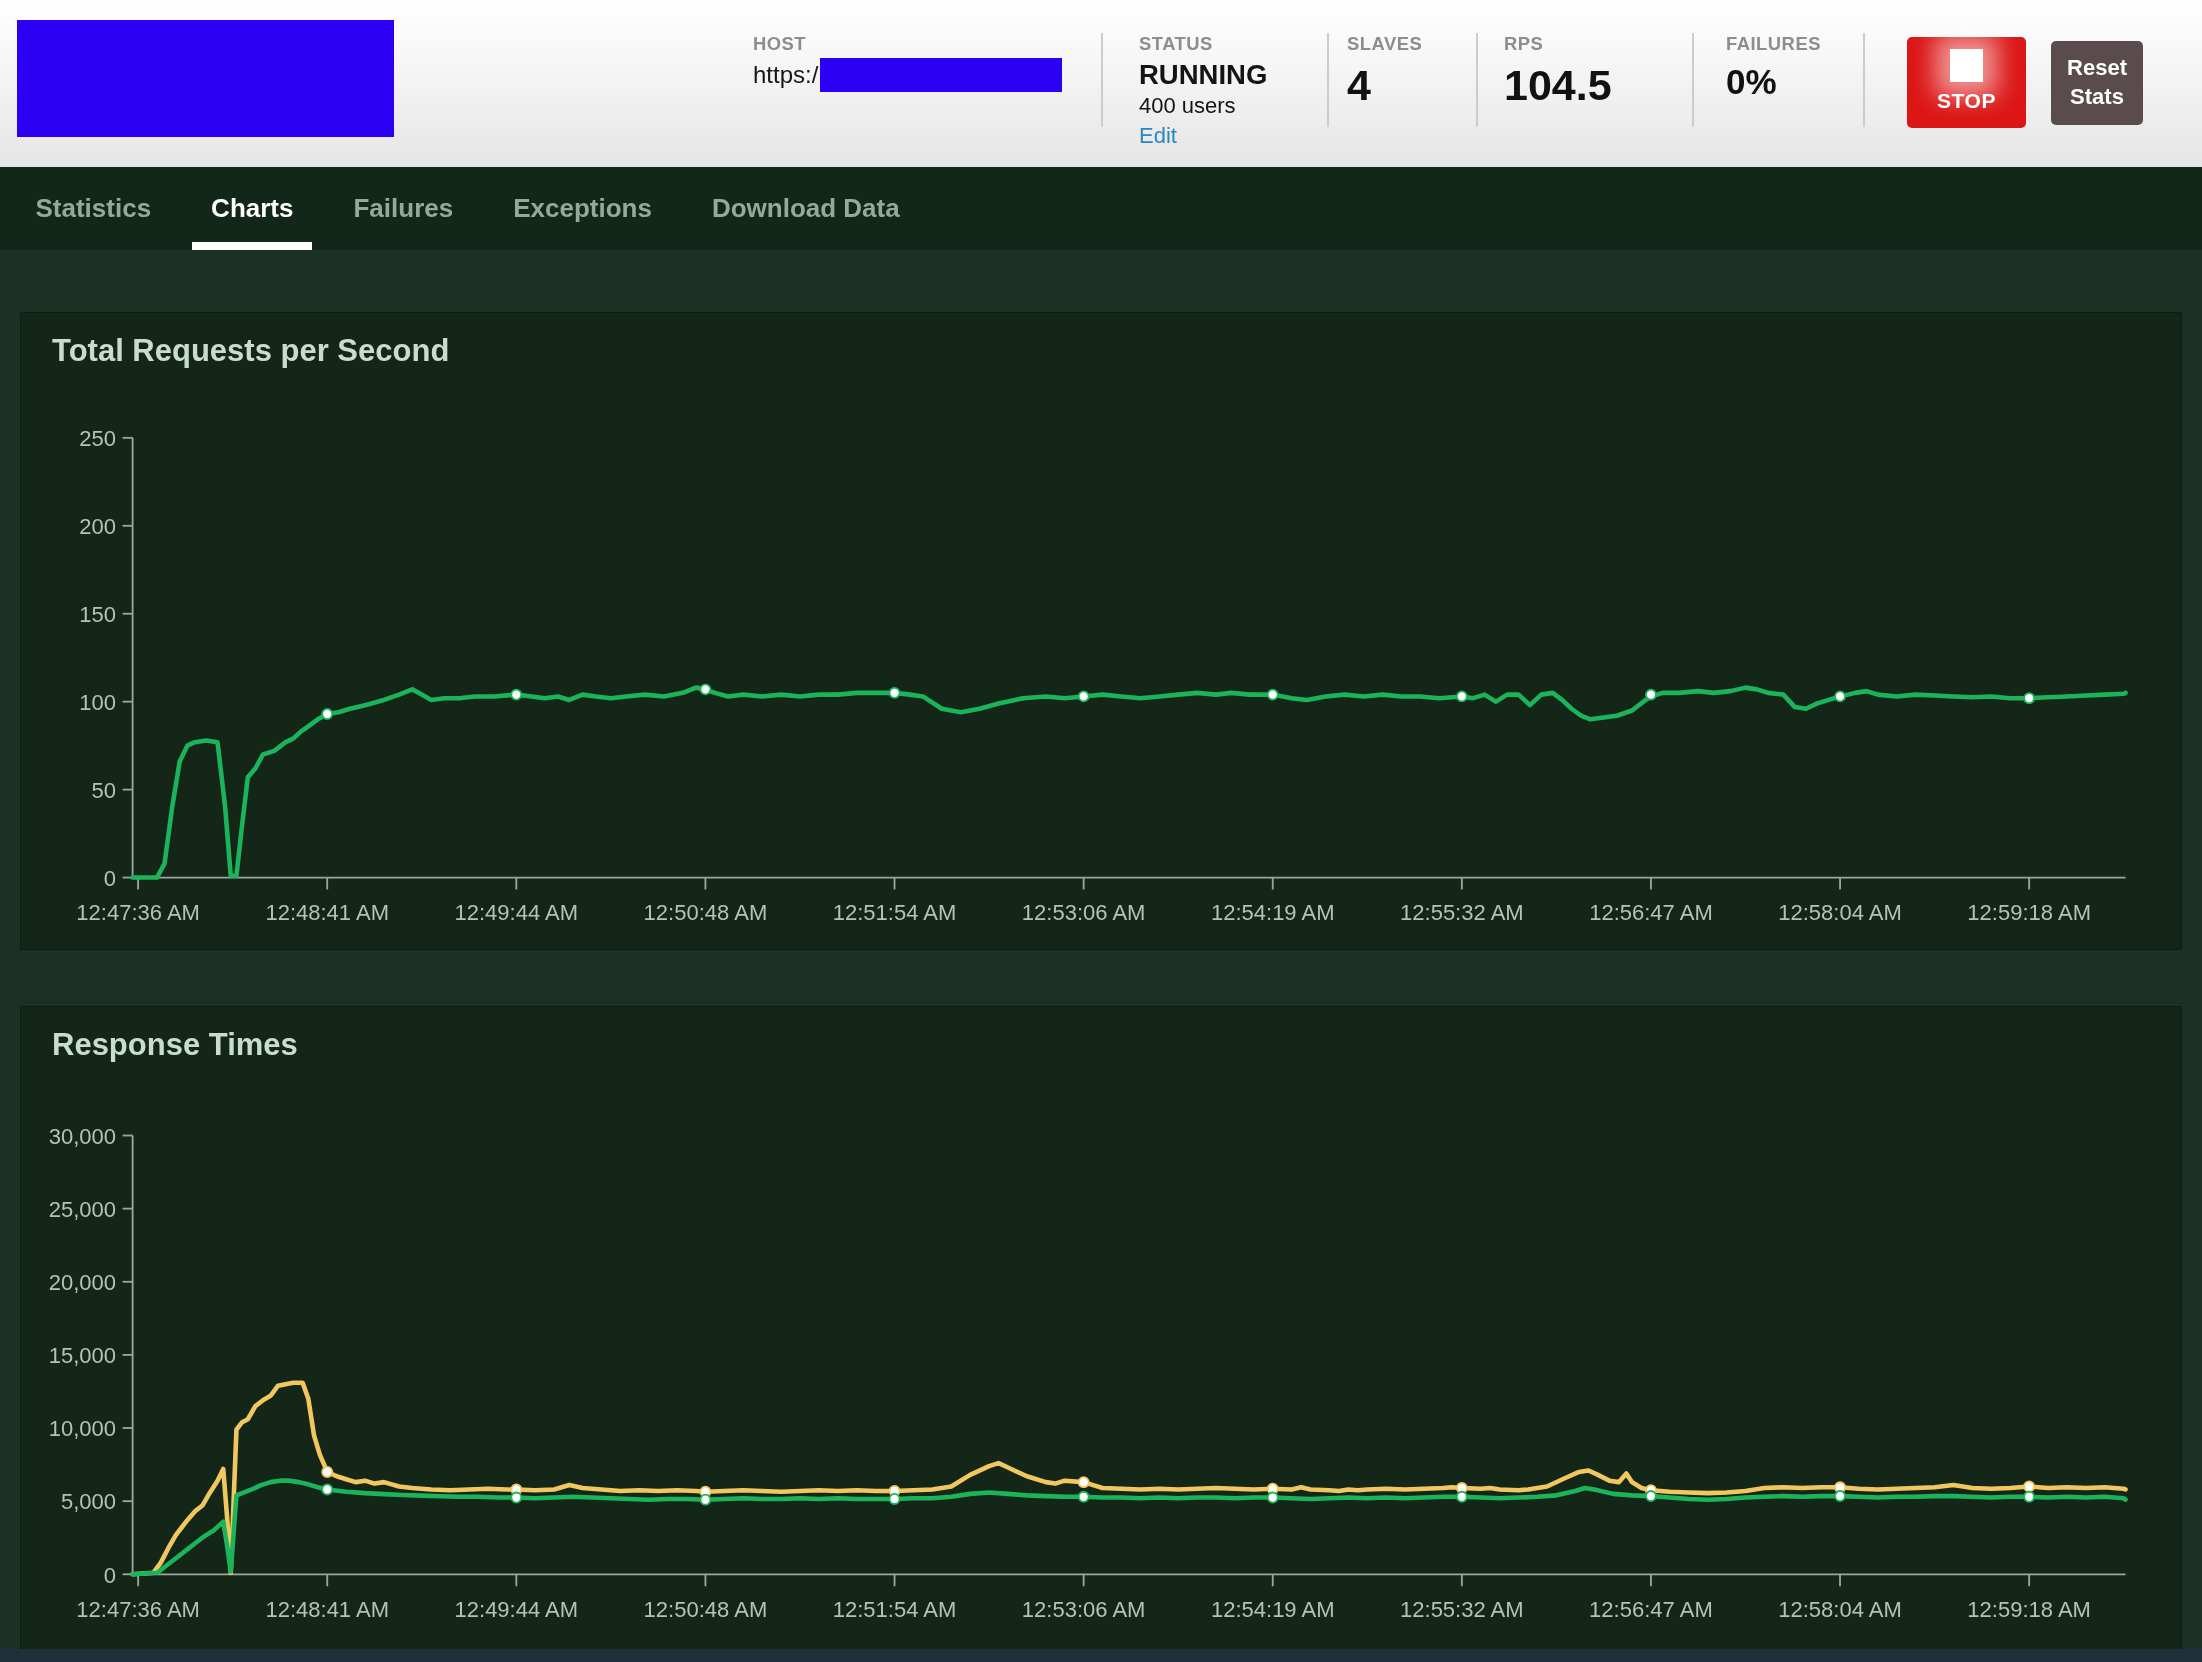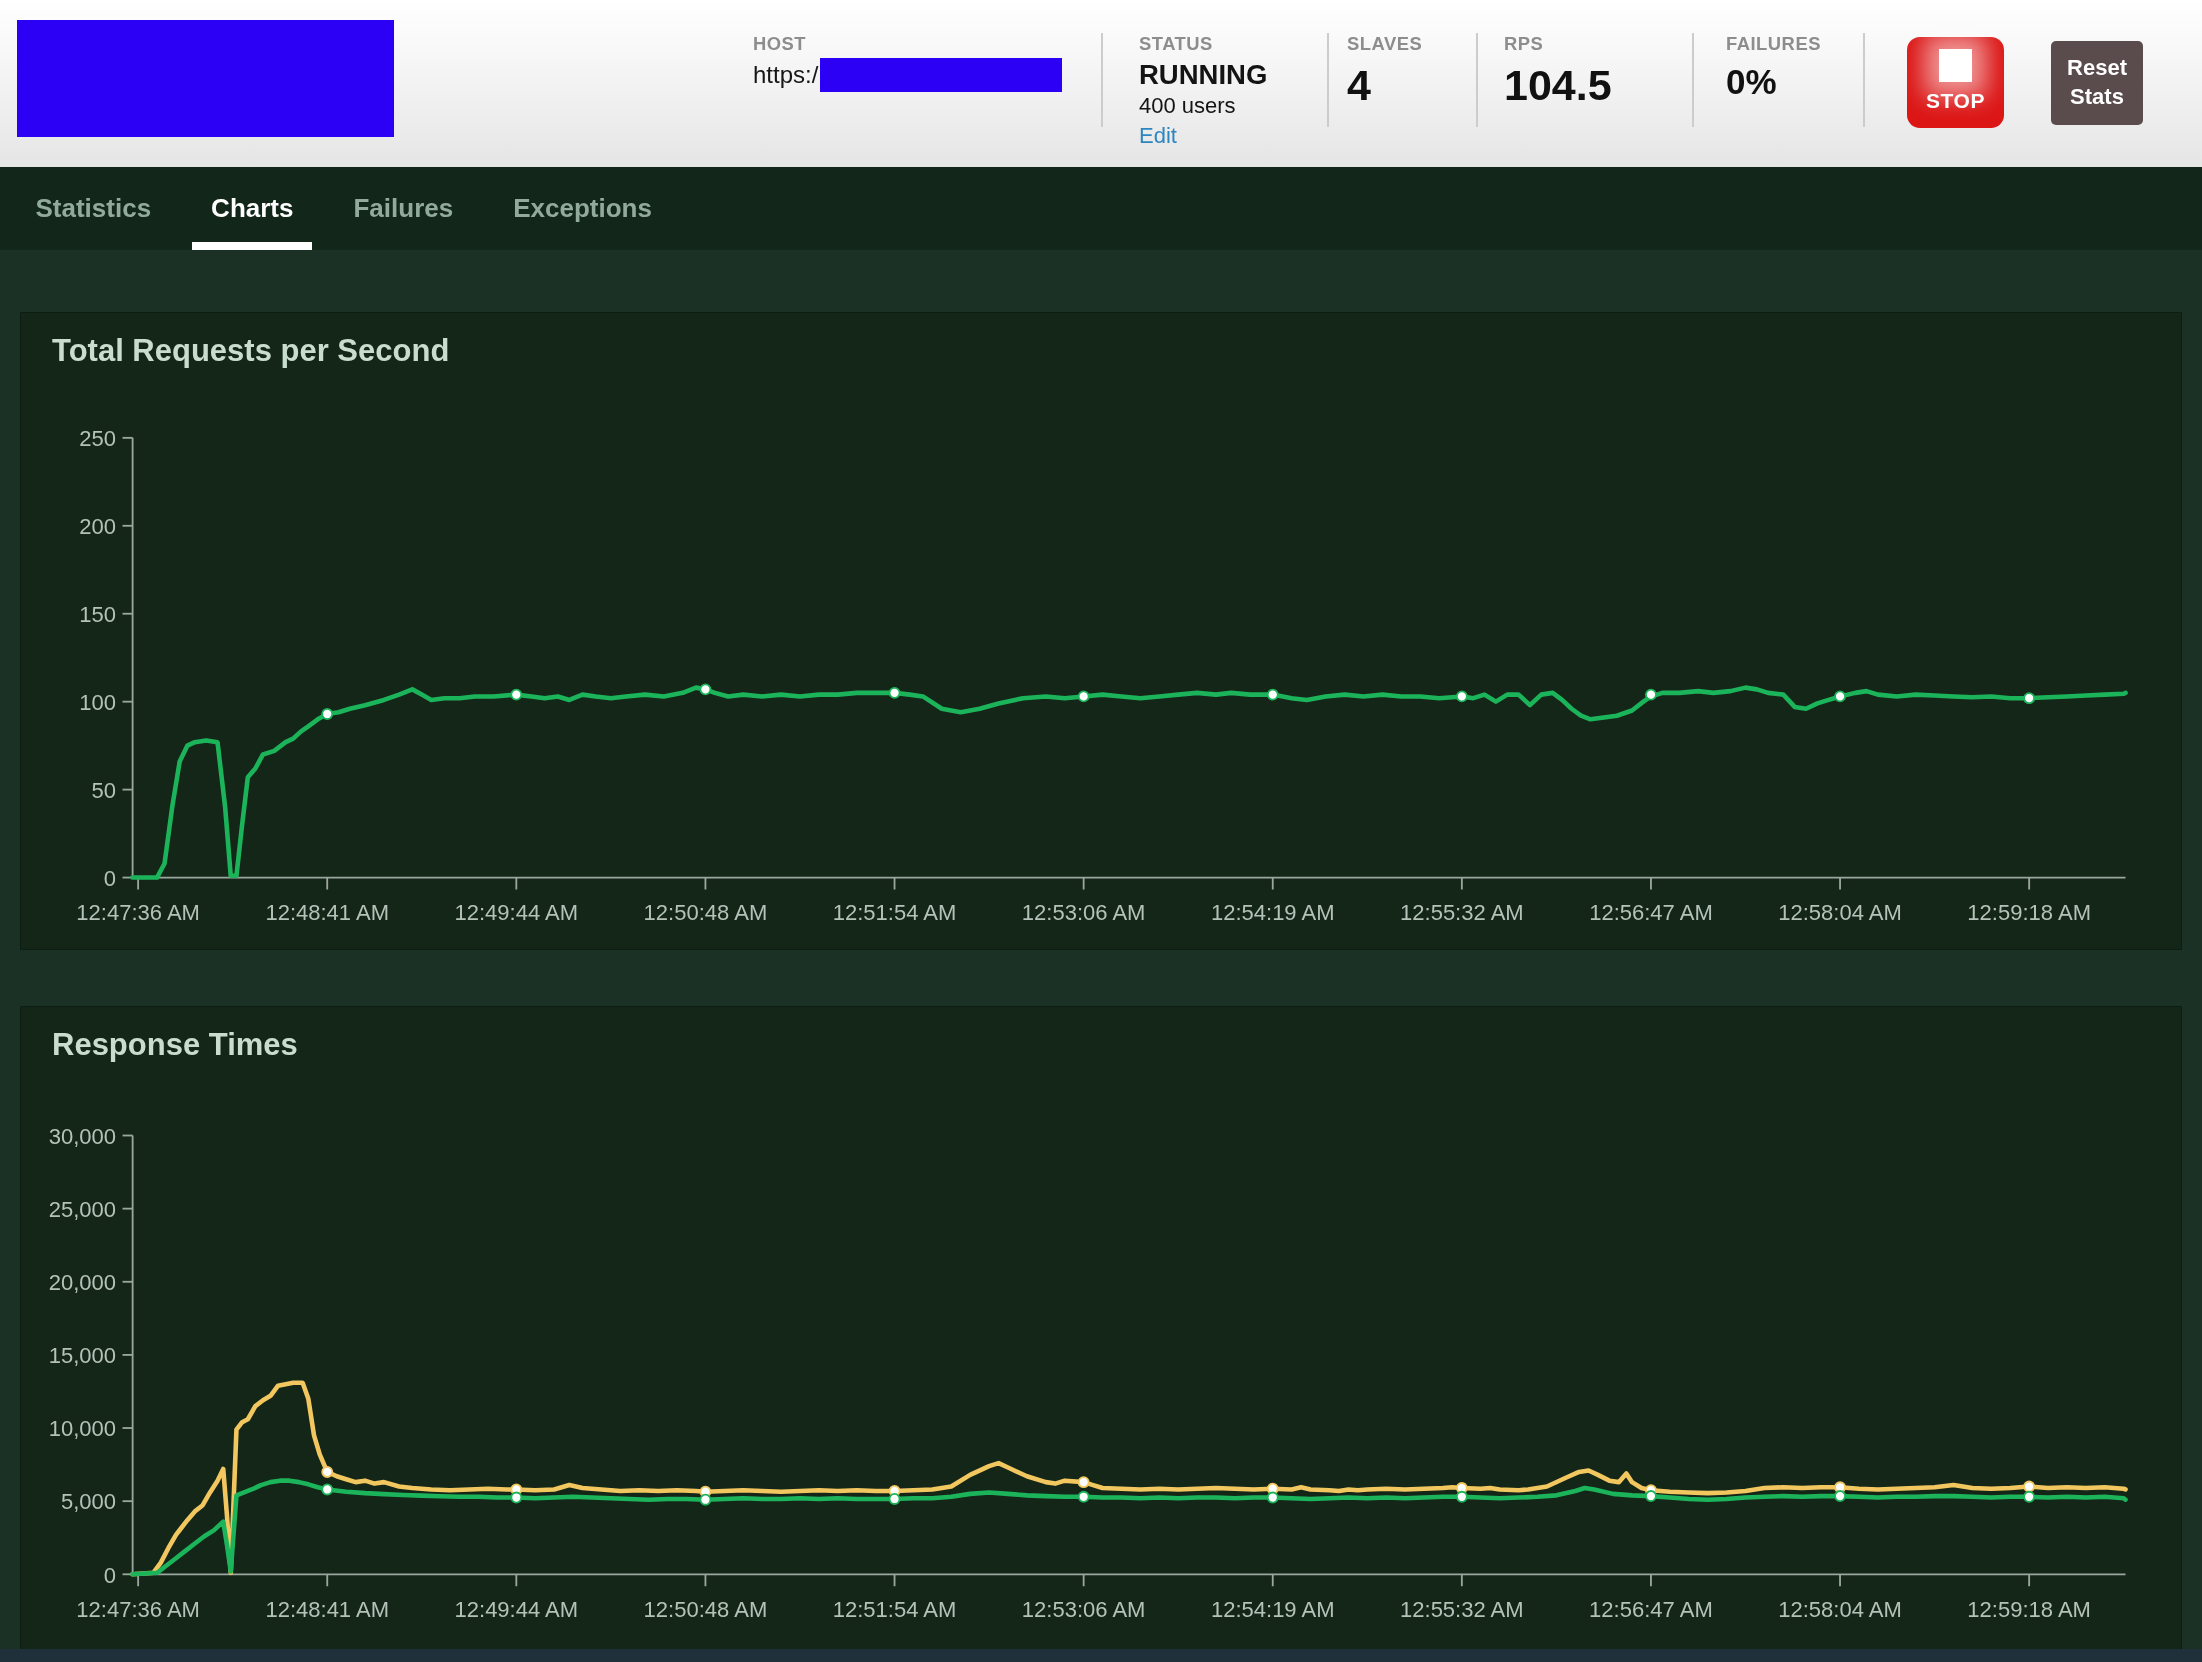--- a/index.html
+++ b/index.html
@@ -24,21 +24,21 @@
   .status-group{left:1139px;}
   .status-value{font-size:27.5px;font-weight:bold;color:#141414;margin-top:3.7px;}
   .status-users{font-size:22px;color:#141414;margin-top:2.8px;}
   .edit-link{font-size:22px;color:#2e86c1;margin-top:3.7px;cursor:pointer;}
   .slaves-group{left:1347px;}
   .big-num{font-size:43px;font-weight:bold;color:#111;margin-top:5.5px;}
   .rps-group{left:1504px;}
   .failures-group{left:1726px;}
   .mid-num{font-size:35px;font-weight:bold;color:#111;margin-top:7.3px;}
   .stop-btn{
-    position:absolute;left:1907px;top:37px;width:97px;height:91px;border-radius:13px;
+    position:absolute;left:1907px;top:37px;width:119px;height:91px;border-radius:5px;
     background:#dc1515;cursor:pointer;text-align:center;
   }
   .stop-square{
     width:33px;height:33px;background:#ffffff;margin:12px auto 7.3px auto;
     box-shadow:0 0 24px 14.7px rgba(255,255,255,.55);
   }
   .stop-label{font-size:21px;font-weight:bold;color:#ffffff;letter-spacing:0.5px;}
   .reset-btn{
     position:absolute;left:2051px;top:41px;width:92px;height:84px;border-radius:5px;
     background:#5a4c4c;cursor:pointer;display:flex;align-items:center;justify-content:center;
@@ -124,20 +124,21 @@
   <div class="reset-btn">
     <div class="reset-label">Reset Stats</div>
   </div>
 </div>
 
 <div class="nav">
   <div class="tab">Statistics</div>
   <div class="tab active">Charts</div>
   <div class="tab">Failures</div>
   <div class="tab">Exceptions</div>
+  <div class="tab">Download Data</div>
 </div>
 
 <div class="main">
   <div class="panel panel-rps">
     <div class="panel-title">Total Requests per Second</div>
     <svg class="chart-svg" id="chart-0" width="2162" height="638" viewBox="0 0 2354 695">
         <line x1="121" y1="136" x2="121" y2="615" stroke="#9aa79e" stroke-width="2"></line>
         <line x1="121" y1="615" x2="2292" y2="615" stroke="#9aa79e" stroke-width="2"></line>
         <line x1="110" y1="615" x2="121" y2="615" stroke="#9aa79e" stroke-width="2"></line>
         <text x="103" y="624" text-anchor="end">0</text>

